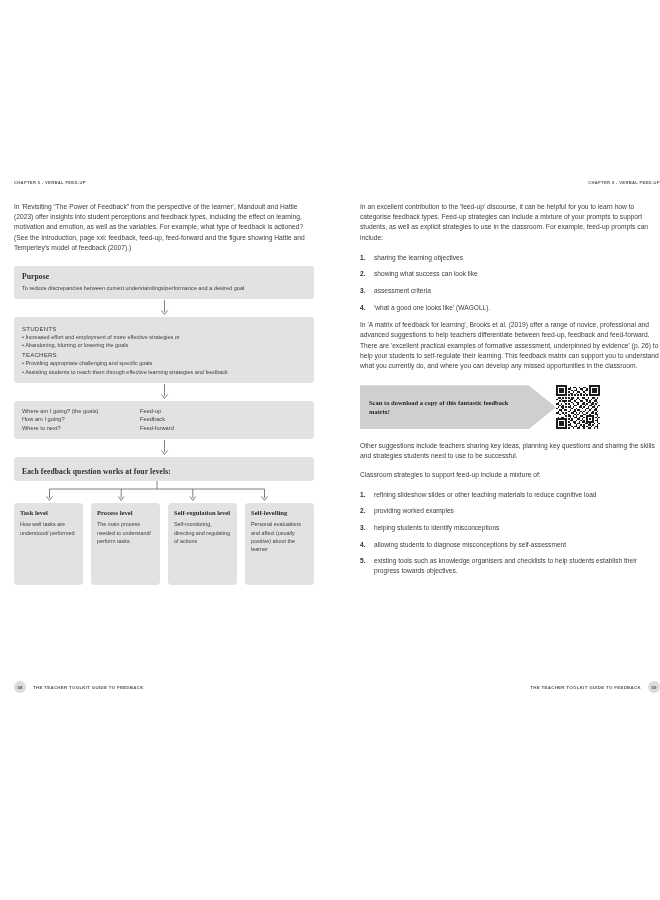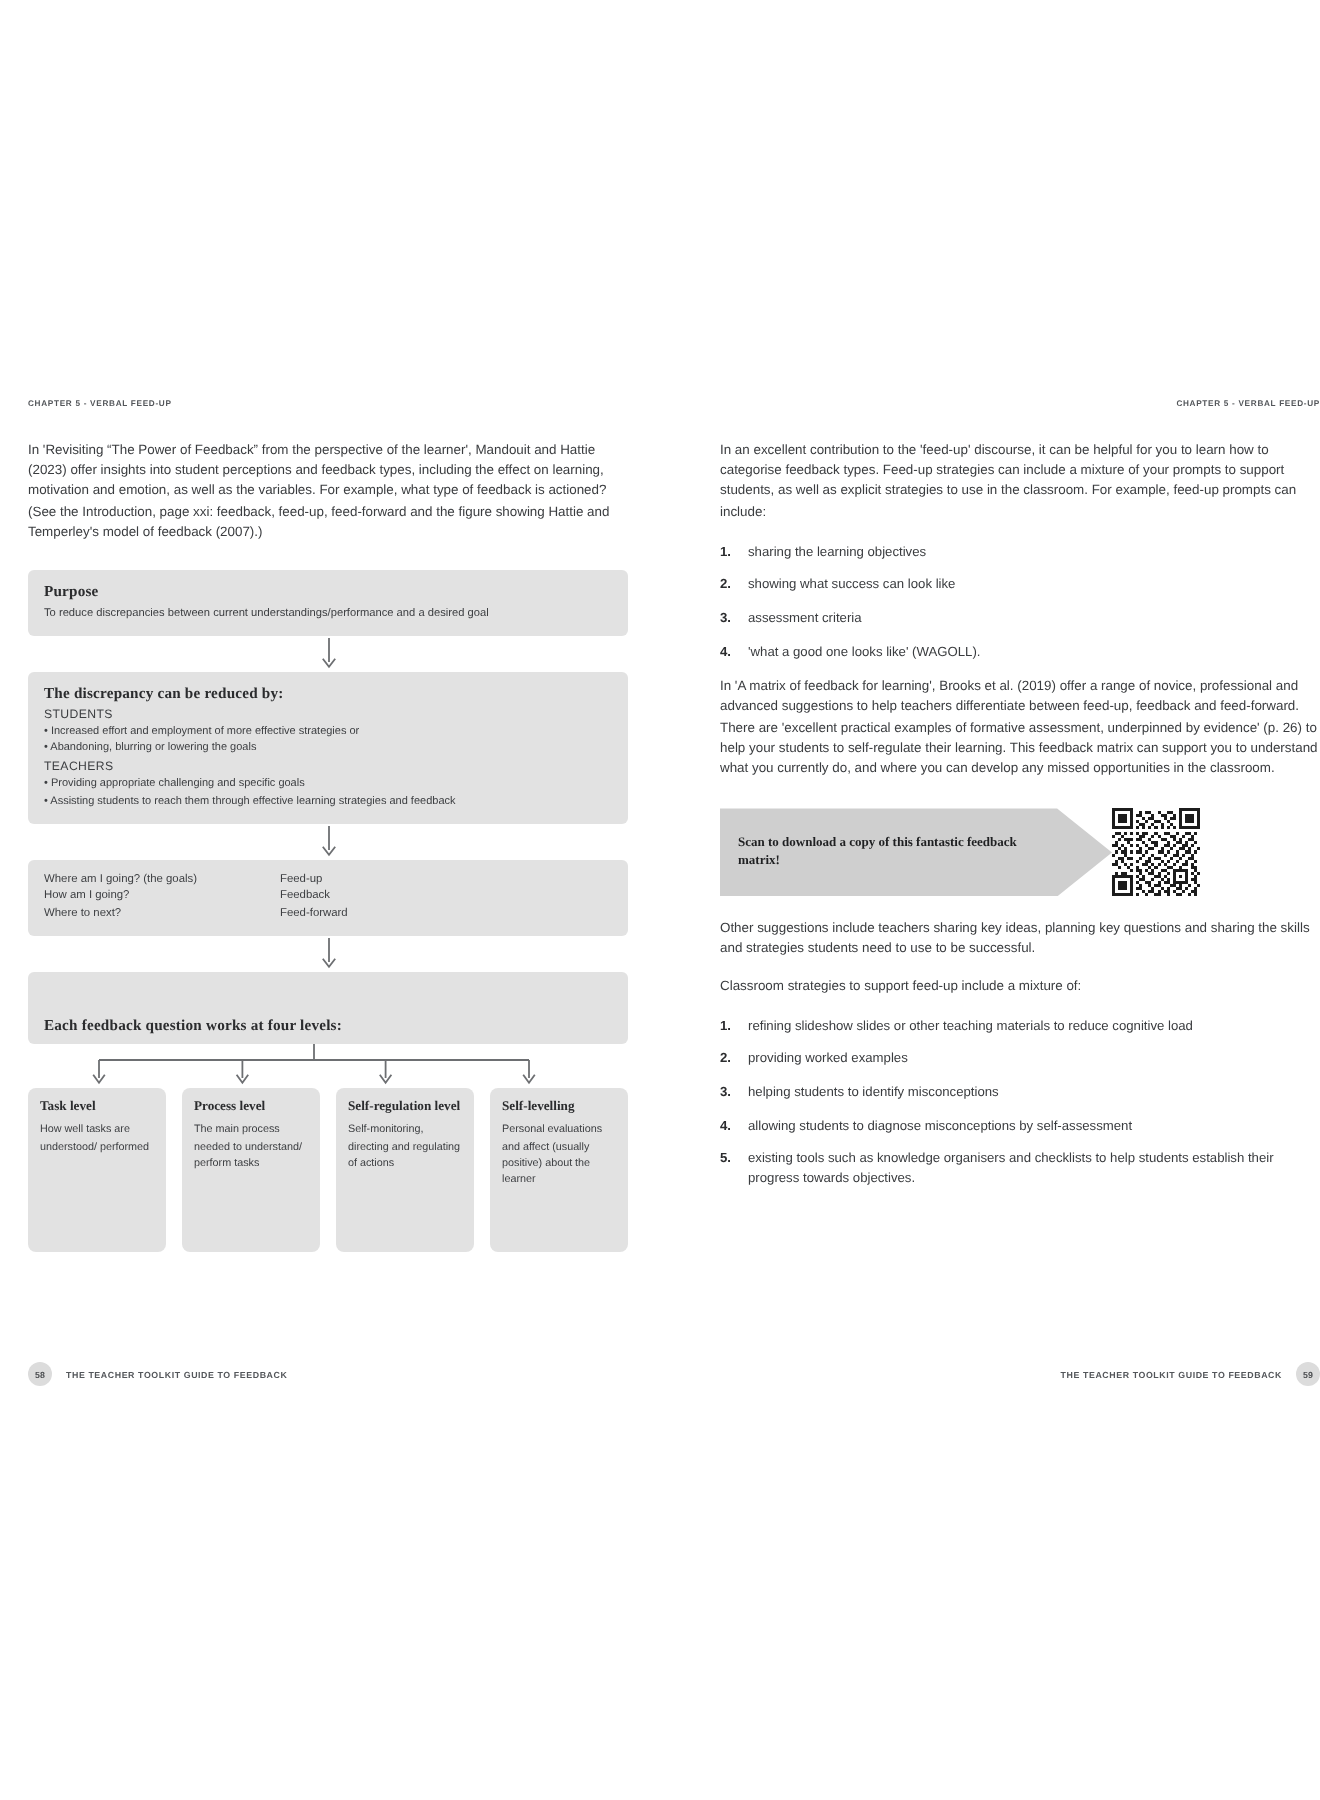--- a/index.html
+++ b/index.html
@@ -12,21 +12,21 @@
     height: 900px;
     position: relative;
     font-family: "Liberation Sans", sans-serif;
     color: #2f3033;
     overflow: hidden;
   }
 
   .spread {
     position: absolute;
     left: 0;
-    top: 199px;
+    top: 180px;
     width: 660px;
     height: 515px;
   }
 
   .page {
     position: absolute;
     top: 0;
     width: 300px;
     height: 515px;
   }
@@ -248,21 +248,20 @@
       </div>
 
       <div class="arrow-down">
         <svg width="9" height="16" viewBox="0 0 9 16">
           <line x1="4.5" y1="0" x2="4.5" y2="12" stroke="#6d6f72" stroke-width="0.9"></line>
           <polyline points="1.4,10.4 4.5,14.4 7.6,10.4" fill="none" stroke="#6d6f72" stroke-width="0.9"></polyline>
         </svg>
       </div>
 
       <div class="dbox">
-        <div class="dbox-title">The discrepancy can be reduced by:</div>
         <div class="dbox-label">STUDENTS</div>
         <div class="dbox-bullet">• Increased effort and employment of more effective strategies or</div>
         <div class="dbox-bullet">• Abandoning, blurring or lowering the goals</div>
         <div class="dbox-label">TEACHERS</div>
         <div class="dbox-bullet">• Providing appropriate challenging and specific goals</div>
         <div class="dbox-bullet">• Assisting students to reach them through effective learning strategies and feedback</div>
       </div>
 
       <div class="arrow-down">
         <svg width="9" height="16" viewBox="0 0 9 16">
@@ -286,21 +285,21 @@
         </div>
       </div>
 
       <div class="arrow-down">
         <svg width="9" height="16" viewBox="0 0 9 16">
           <line x1="4.5" y1="0" x2="4.5" y2="12" stroke="#6d6f72" stroke-width="0.9"></line>
           <polyline points="1.4,10.4 4.5,14.4 7.6,10.4" fill="none" stroke="#6d6f72" stroke-width="0.9"></polyline>
         </svg>
       </div>
 
-      <div class="dbox" style="padding-top:22px;padding-bottom:5px;">
+      <div class="dbox" style="padding-top:10px;padding-bottom:5px;">
         <div class="dbox-title" style="margin-bottom:0;">Each feedback question works at four levels:</div>
       </div>
 
       <div class="levels-connector">
         <svg width="286" height="22" viewBox="0 0 286 22">
           <line x1="143" y1="0" x2="143" y2="8" stroke="#6d6f72" stroke-width="0.9"></line>
           <line x1="35.5" y1="8" x2="250.5" y2="8" stroke="#6d6f72" stroke-width="0.9"></line>
           <line x1="35.5" y1="8" x2="35.5" y2="17" stroke="#6d6f72" stroke-width="0.9"></line>
           <polyline points="32.6,15.4 35.5,19.4 38.4,15.4" fill="none" stroke="#6d6f72" stroke-width="0.9"></polyline>
           <line x1="107.2" y1="8" x2="107.2" y2="17" stroke="#6d6f72" stroke-width="0.9"></line>

